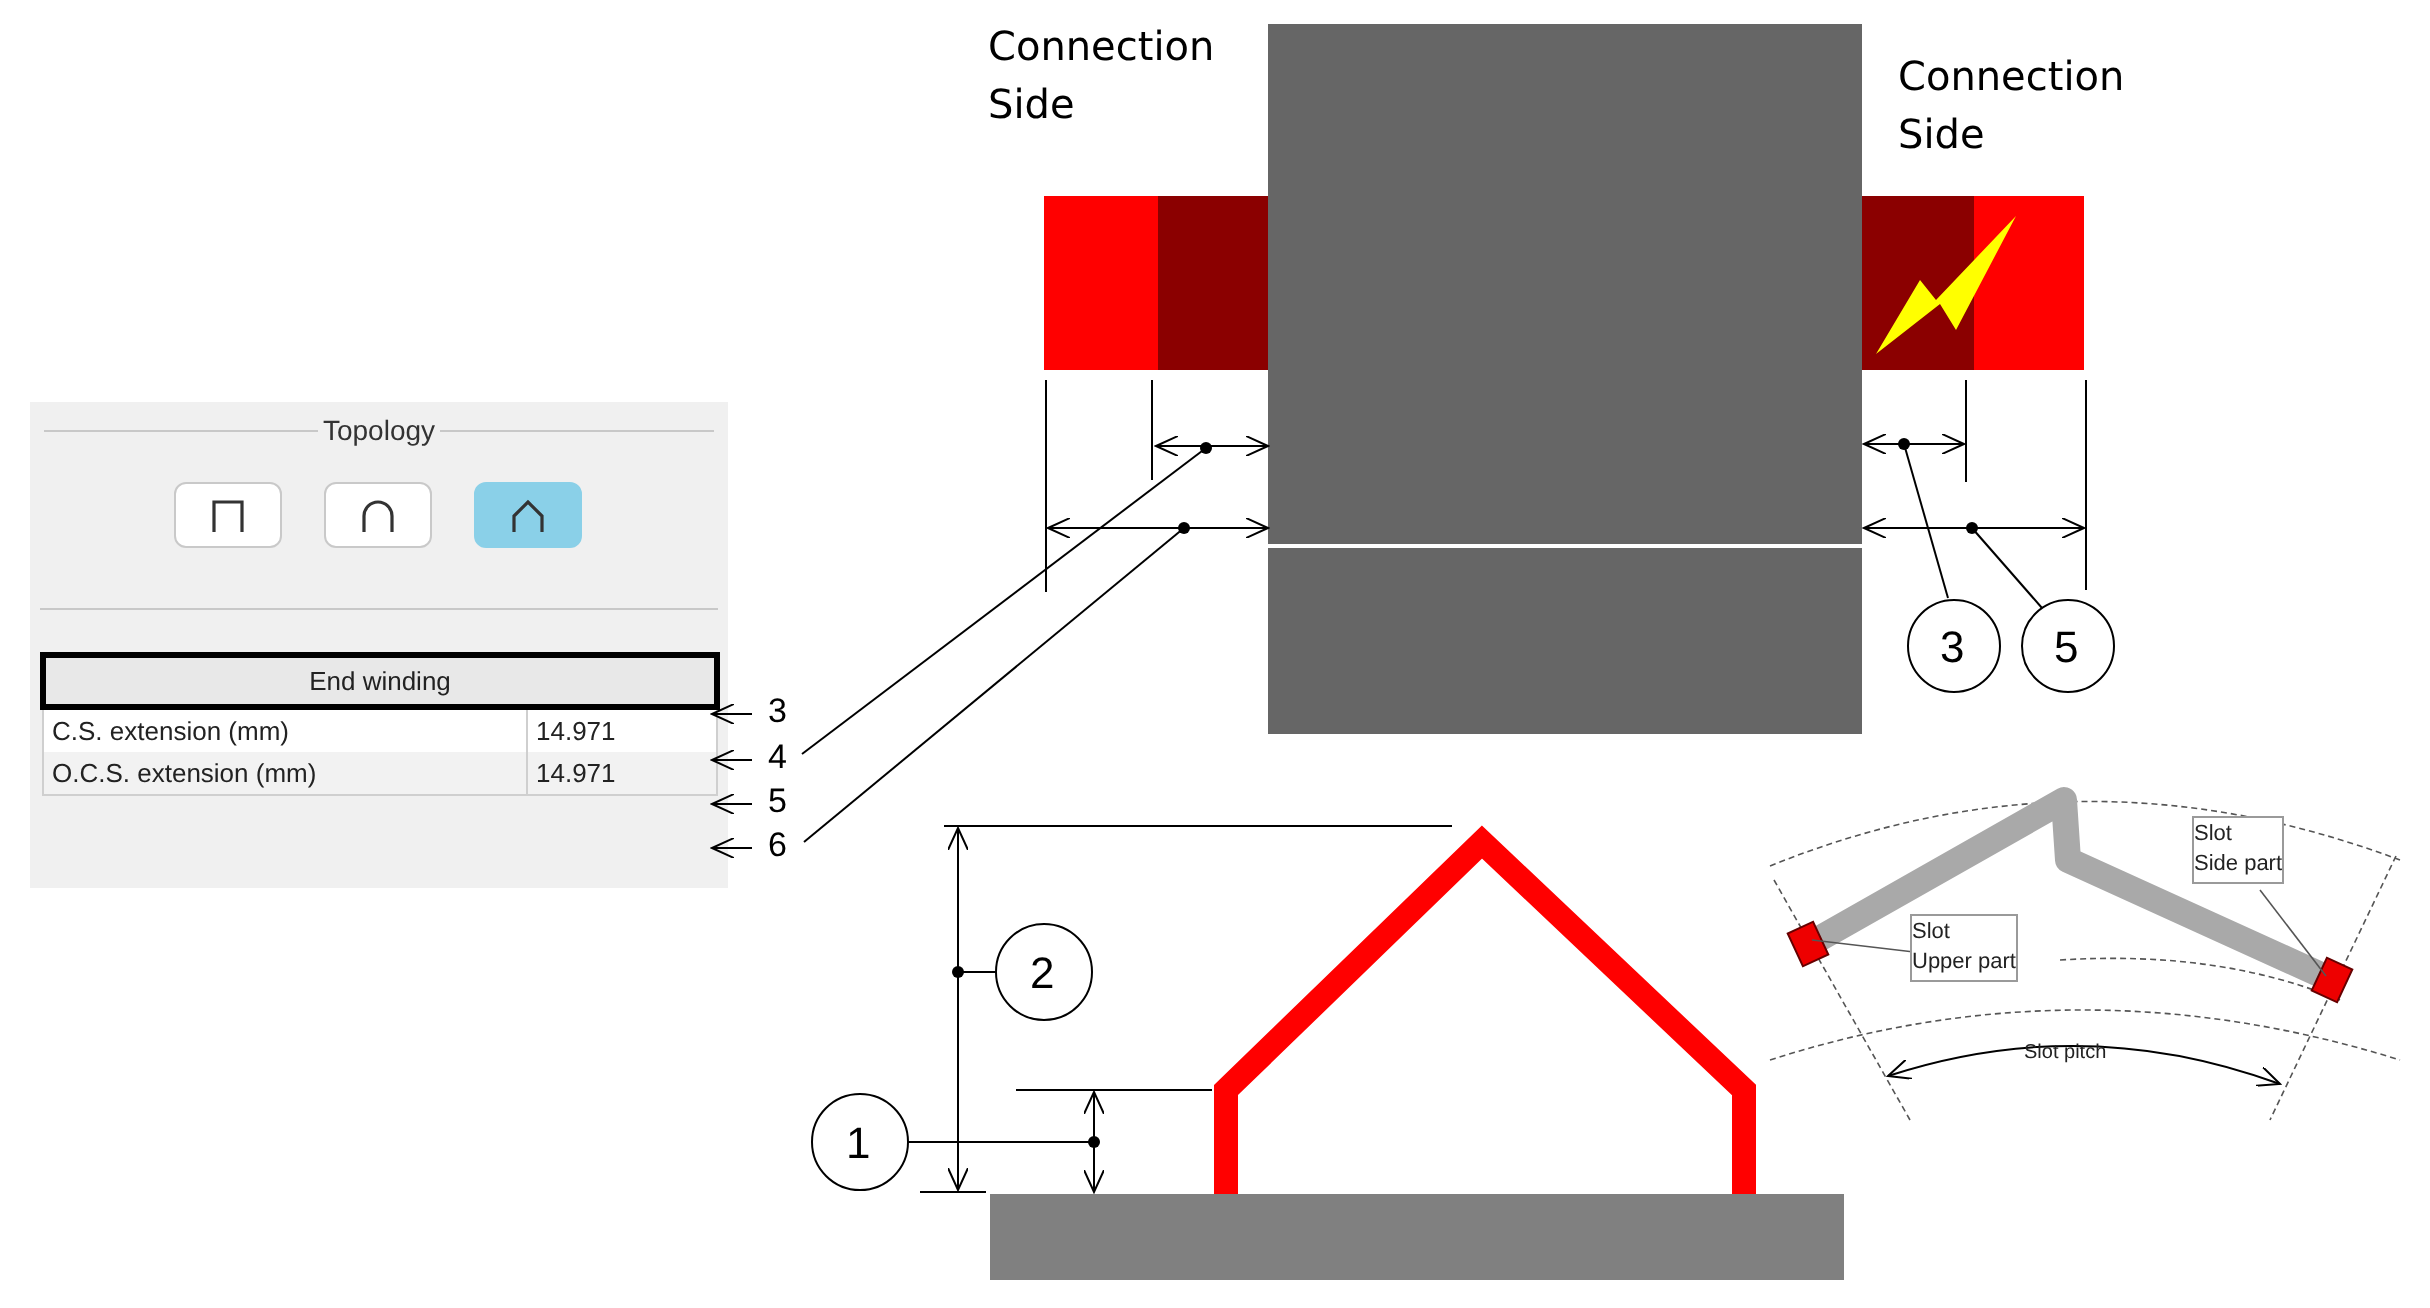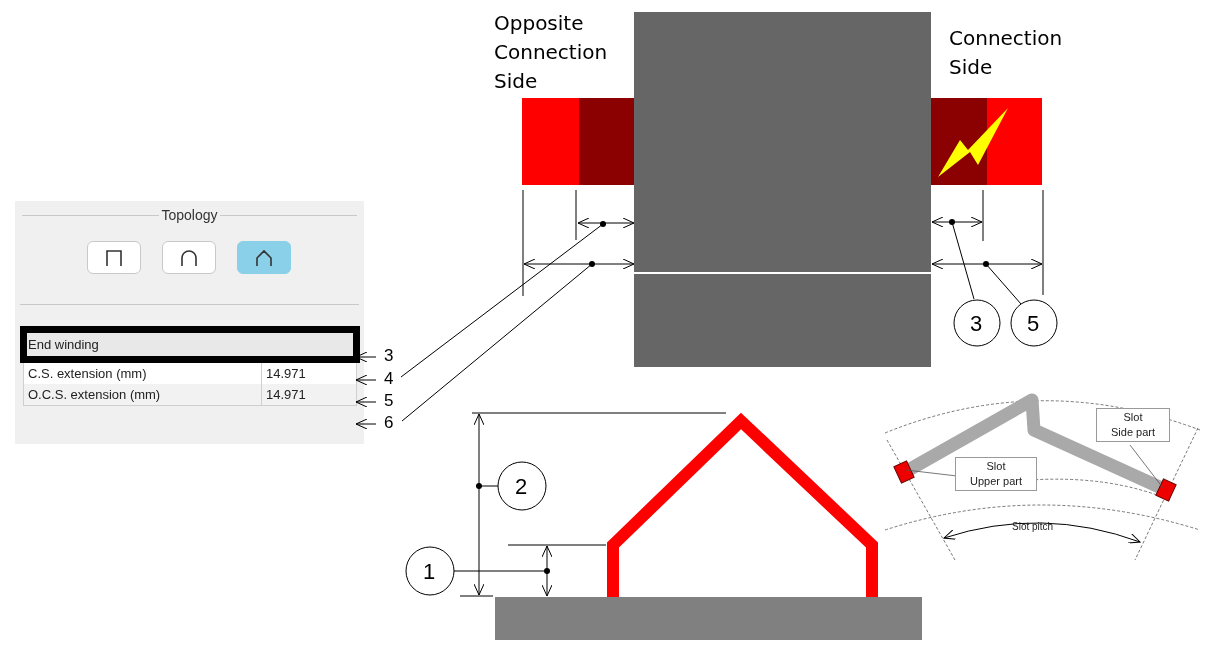--- a/index.html
+++ b/index.html
@@ -5,30 +5,30 @@
   html, body { margin:0; padding:0; background:#ffffff; }
   body { width:1215px; height:654px; position:relative; overflow:hidden; font-family:"Liberation Sans", sans-serif; }
   .panel { position:absolute; left:15px; top:201px; width:349px; height:243px; background:#f0f0f0; }
   .topo-head { position:absolute; left:7px; top:14px; width:335px; height:1px; background:#c8c8c8; }
   .topo-title { position:absolute; left:0; top:6px; width:349px; text-align:center; font-size:14px; color:#333; }
   .topo-title span { background:#f0f0f0; padding:0 2px; }
   .topo-btn { position:absolute; top:40px; width:54px; height:33px; border:1px solid #c9c9c9; border-radius:6px; background:#fff; box-sizing:border-box; display:flex; align-items:center; justify-content:center; cursor:pointer; }
   .topo-btn.active { background:#8ad0e8; border-color:#8ad0e8; }
   .divider { position:absolute; left:5px; top:103px; width:339px; height:1px; background:#c8c8c8; }
   table.ew { position:absolute; left:5px; top:125px; width:340px; border-collapse:collapse; font-size:13px; color:#222; }
-  table.ew th { font-weight:normal; background:#e8e8e8; border:7px solid #000000; height:21px; text-align:left; }
+  table.ew th { font-weight:normal; background:#e8e8e8; border:3px solid #000000; height:21px; text-align:center; }
   table.ew td { height:21px; padding:0 4px; border-left:1px solid #cfcfcf; border-right:1px solid #cfcfcf;margin-top:32px; }
   table.ew td.val { border-left:1px solid #b8b8b8; width:86px; }
   table.ew tr.odd td { background:#ffffff; }
   table.ew tr.even td { background:#f2f2f2; }
   table.ew tr:last-child td { border-bottom:1px solid #cfcfcf; }
   .lbl { position:absolute; font-size:20px; color:#000; line-height:29px; font-family:"DejaVu Sans", sans-serif; }
   .num { position:absolute; font-size:17px; color:#000; }
   svg.draw { position:absolute; left:0; top:0; }
-  .slot-box { position:absolute; background:#fff; border:1px solid #9a9a9a; font-size:11px; text-align:center; line-height:15px; color:#222; padding:1px 14px; }
+  .slot-box { position:absolute; background:#fff; border:1px solid #9a9a9a; font-size:11px; text-align:left; line-height:15px; color:#222; padding:1px 0; }
   .slot-pitch { position:absolute; font-size:10px; color:#222; }
 </style>
 </head>
 <body>
 
 <div class="panel">
   <div class="topo-head"></div>
   <div class="topo-title"><span>Topology</span></div>
   <div class="topo-btn" style="left:72px">
     <svg width="20" height="18">
@@ -135,21 +135,20 @@
   </g>
   <path d="M905 472 L1032 400 L1034 430 L1166 490" fill="none" stroke="#a9a9a9" stroke-width="13" stroke-linejoin="round"></path>
   <rect x="897" y="463" width="14" height="18" fill="#e00" stroke="#600" stroke-width="1" transform="rotate(-25 904 472)"></rect>
   <rect x="1159" y="481" width="14" height="18" fill="#e00" stroke="#600" stroke-width="1" transform="rotate(25 1166 490)"></rect>
   <line x1="906" y1="470" x2="957" y2="476" stroke="#555" stroke-width="0.8"></line>
   <line x1="1130" y1="445" x2="1163" y2="488" stroke="#555" stroke-width="0.8"></line>
   <path d="M944 538 Q1042 506 1140 542" fill="none" stroke="#000" stroke-width="1" marker-start="url(#arr)" marker-end="url(#arr)"></path>
 </svg>
 
 <div class="lbl" style="left:494px;top:9px">
-  <div>Opposite</div>
   <div>Connection</div>
   <div>Side</div>
 </div>
 <div class="lbl" style="left:949px;top:24px">
   <div>Connection</div>
   <div>Side</div>
 </div>
 
 <div class="num" style="left:384px;top:346px">3</div>
 <div class="num" style="left:384px;top:369px">4</div>

